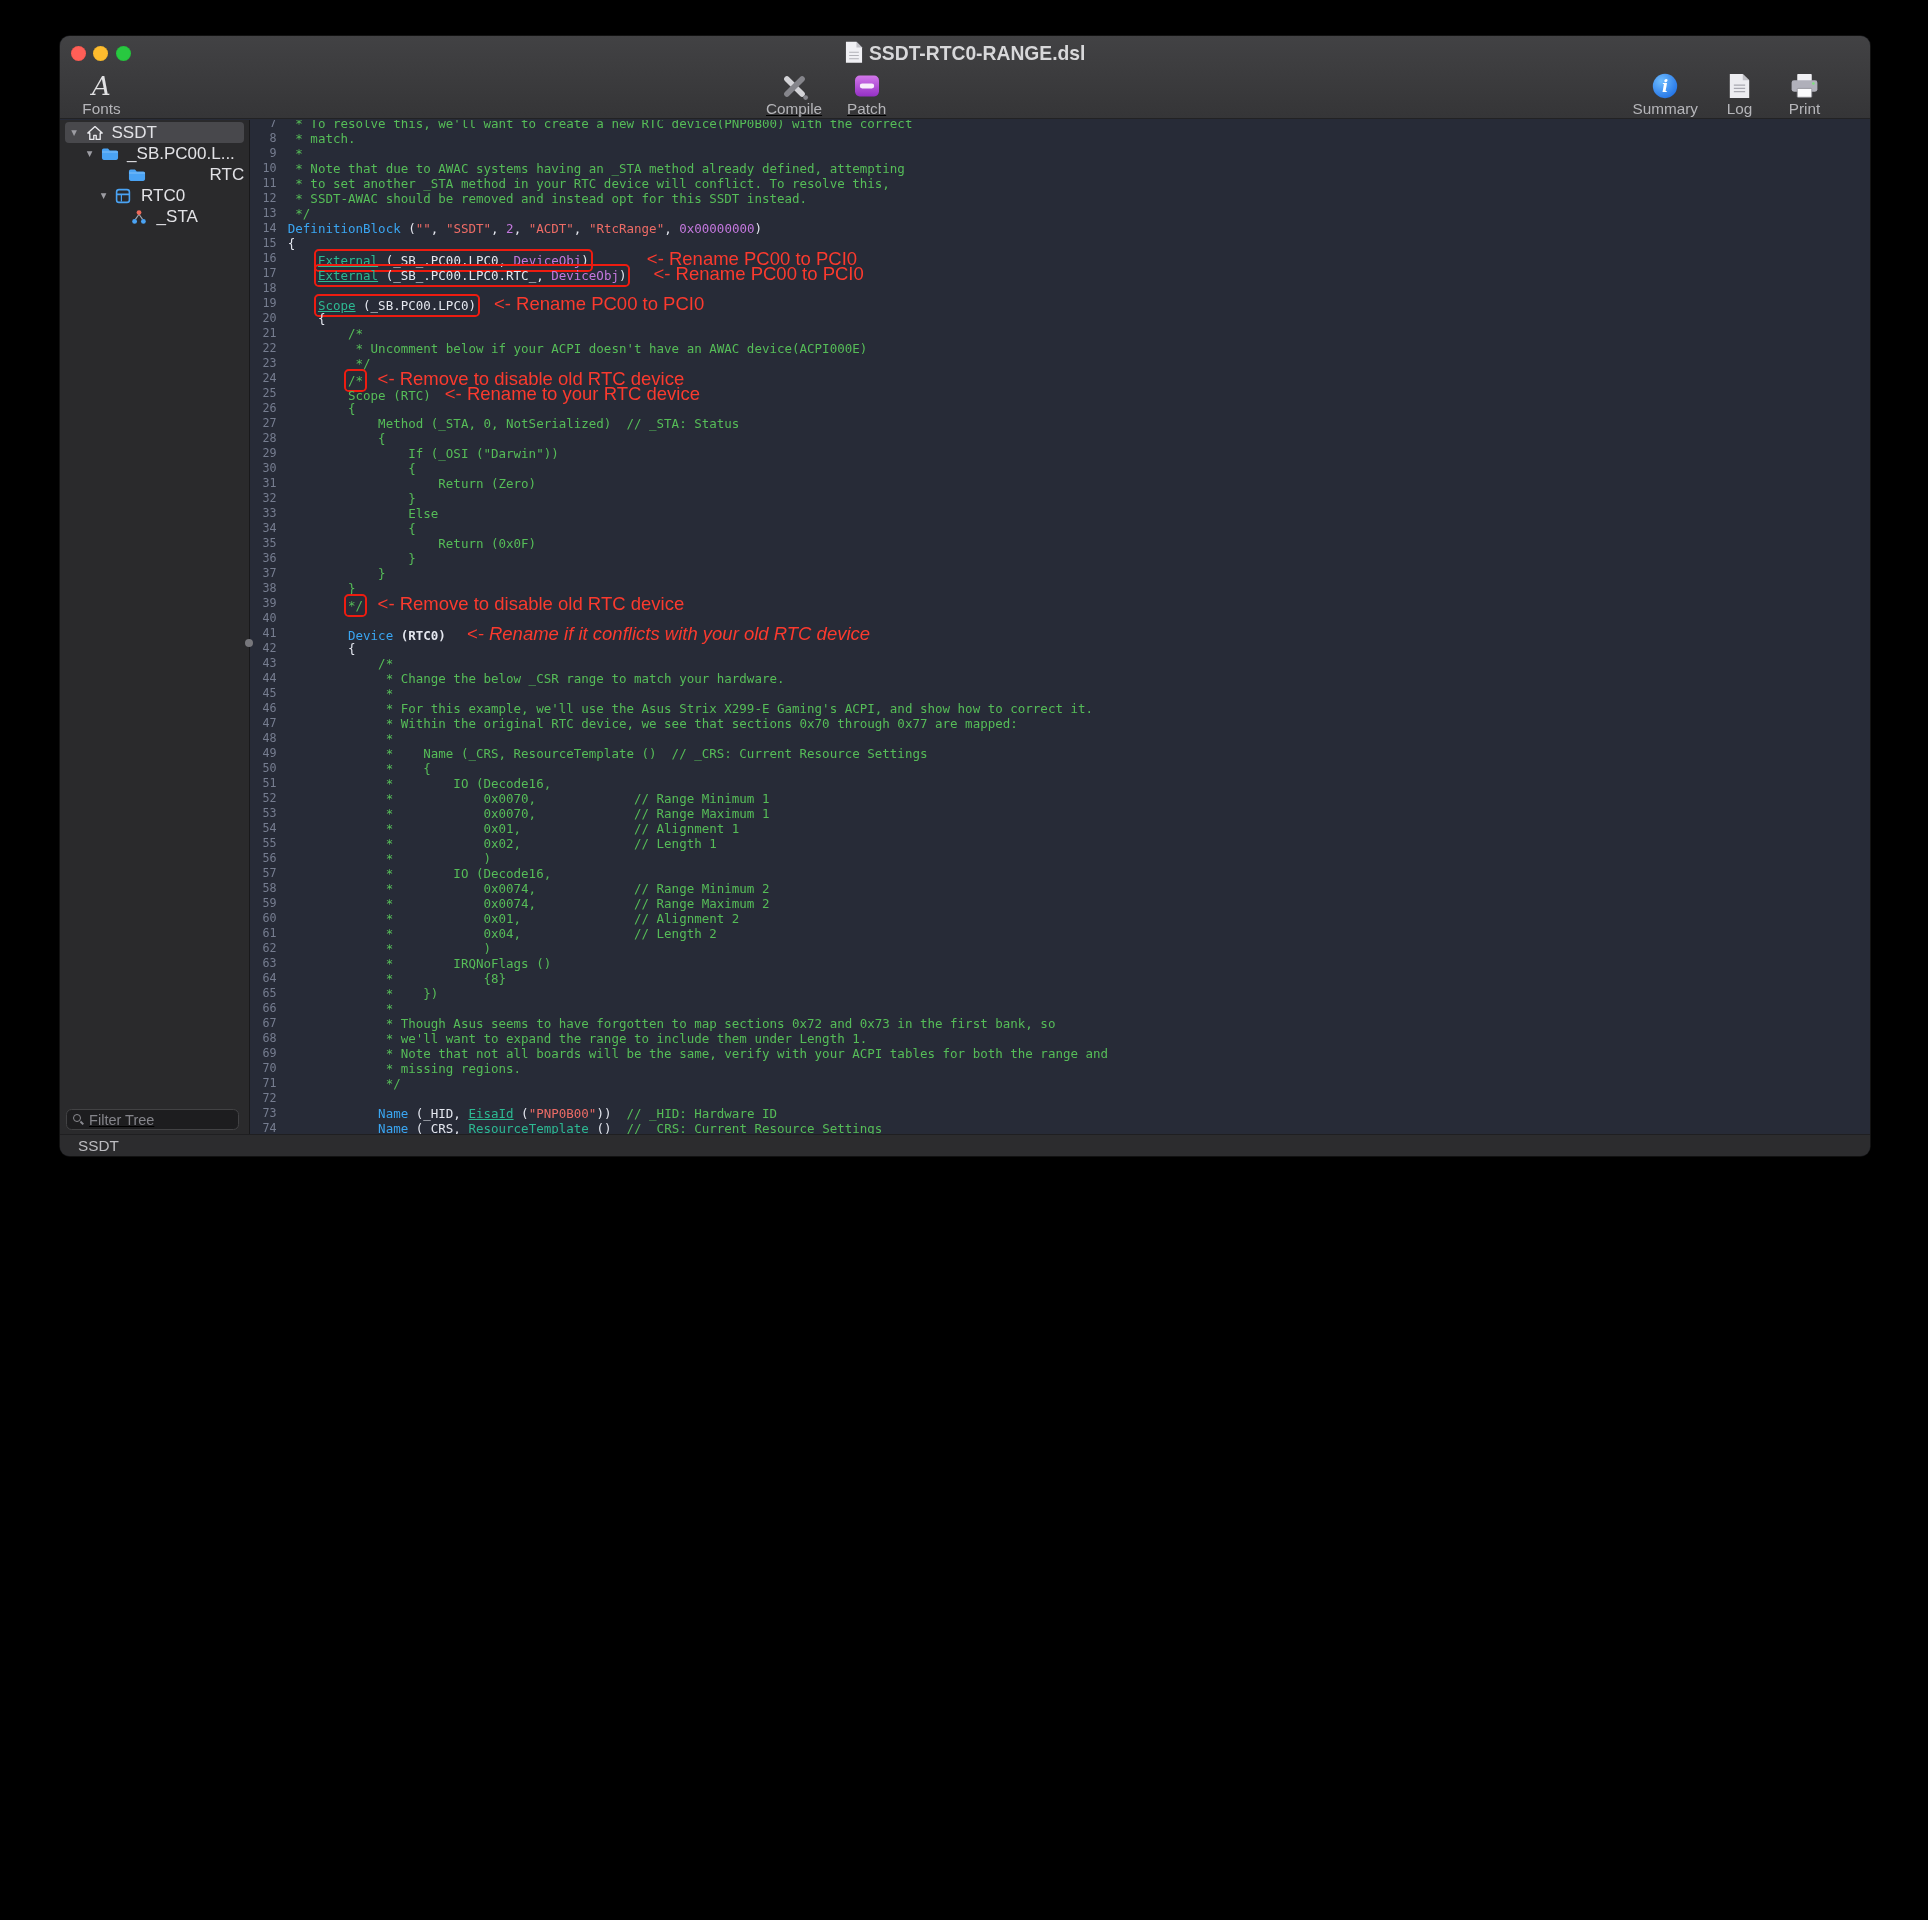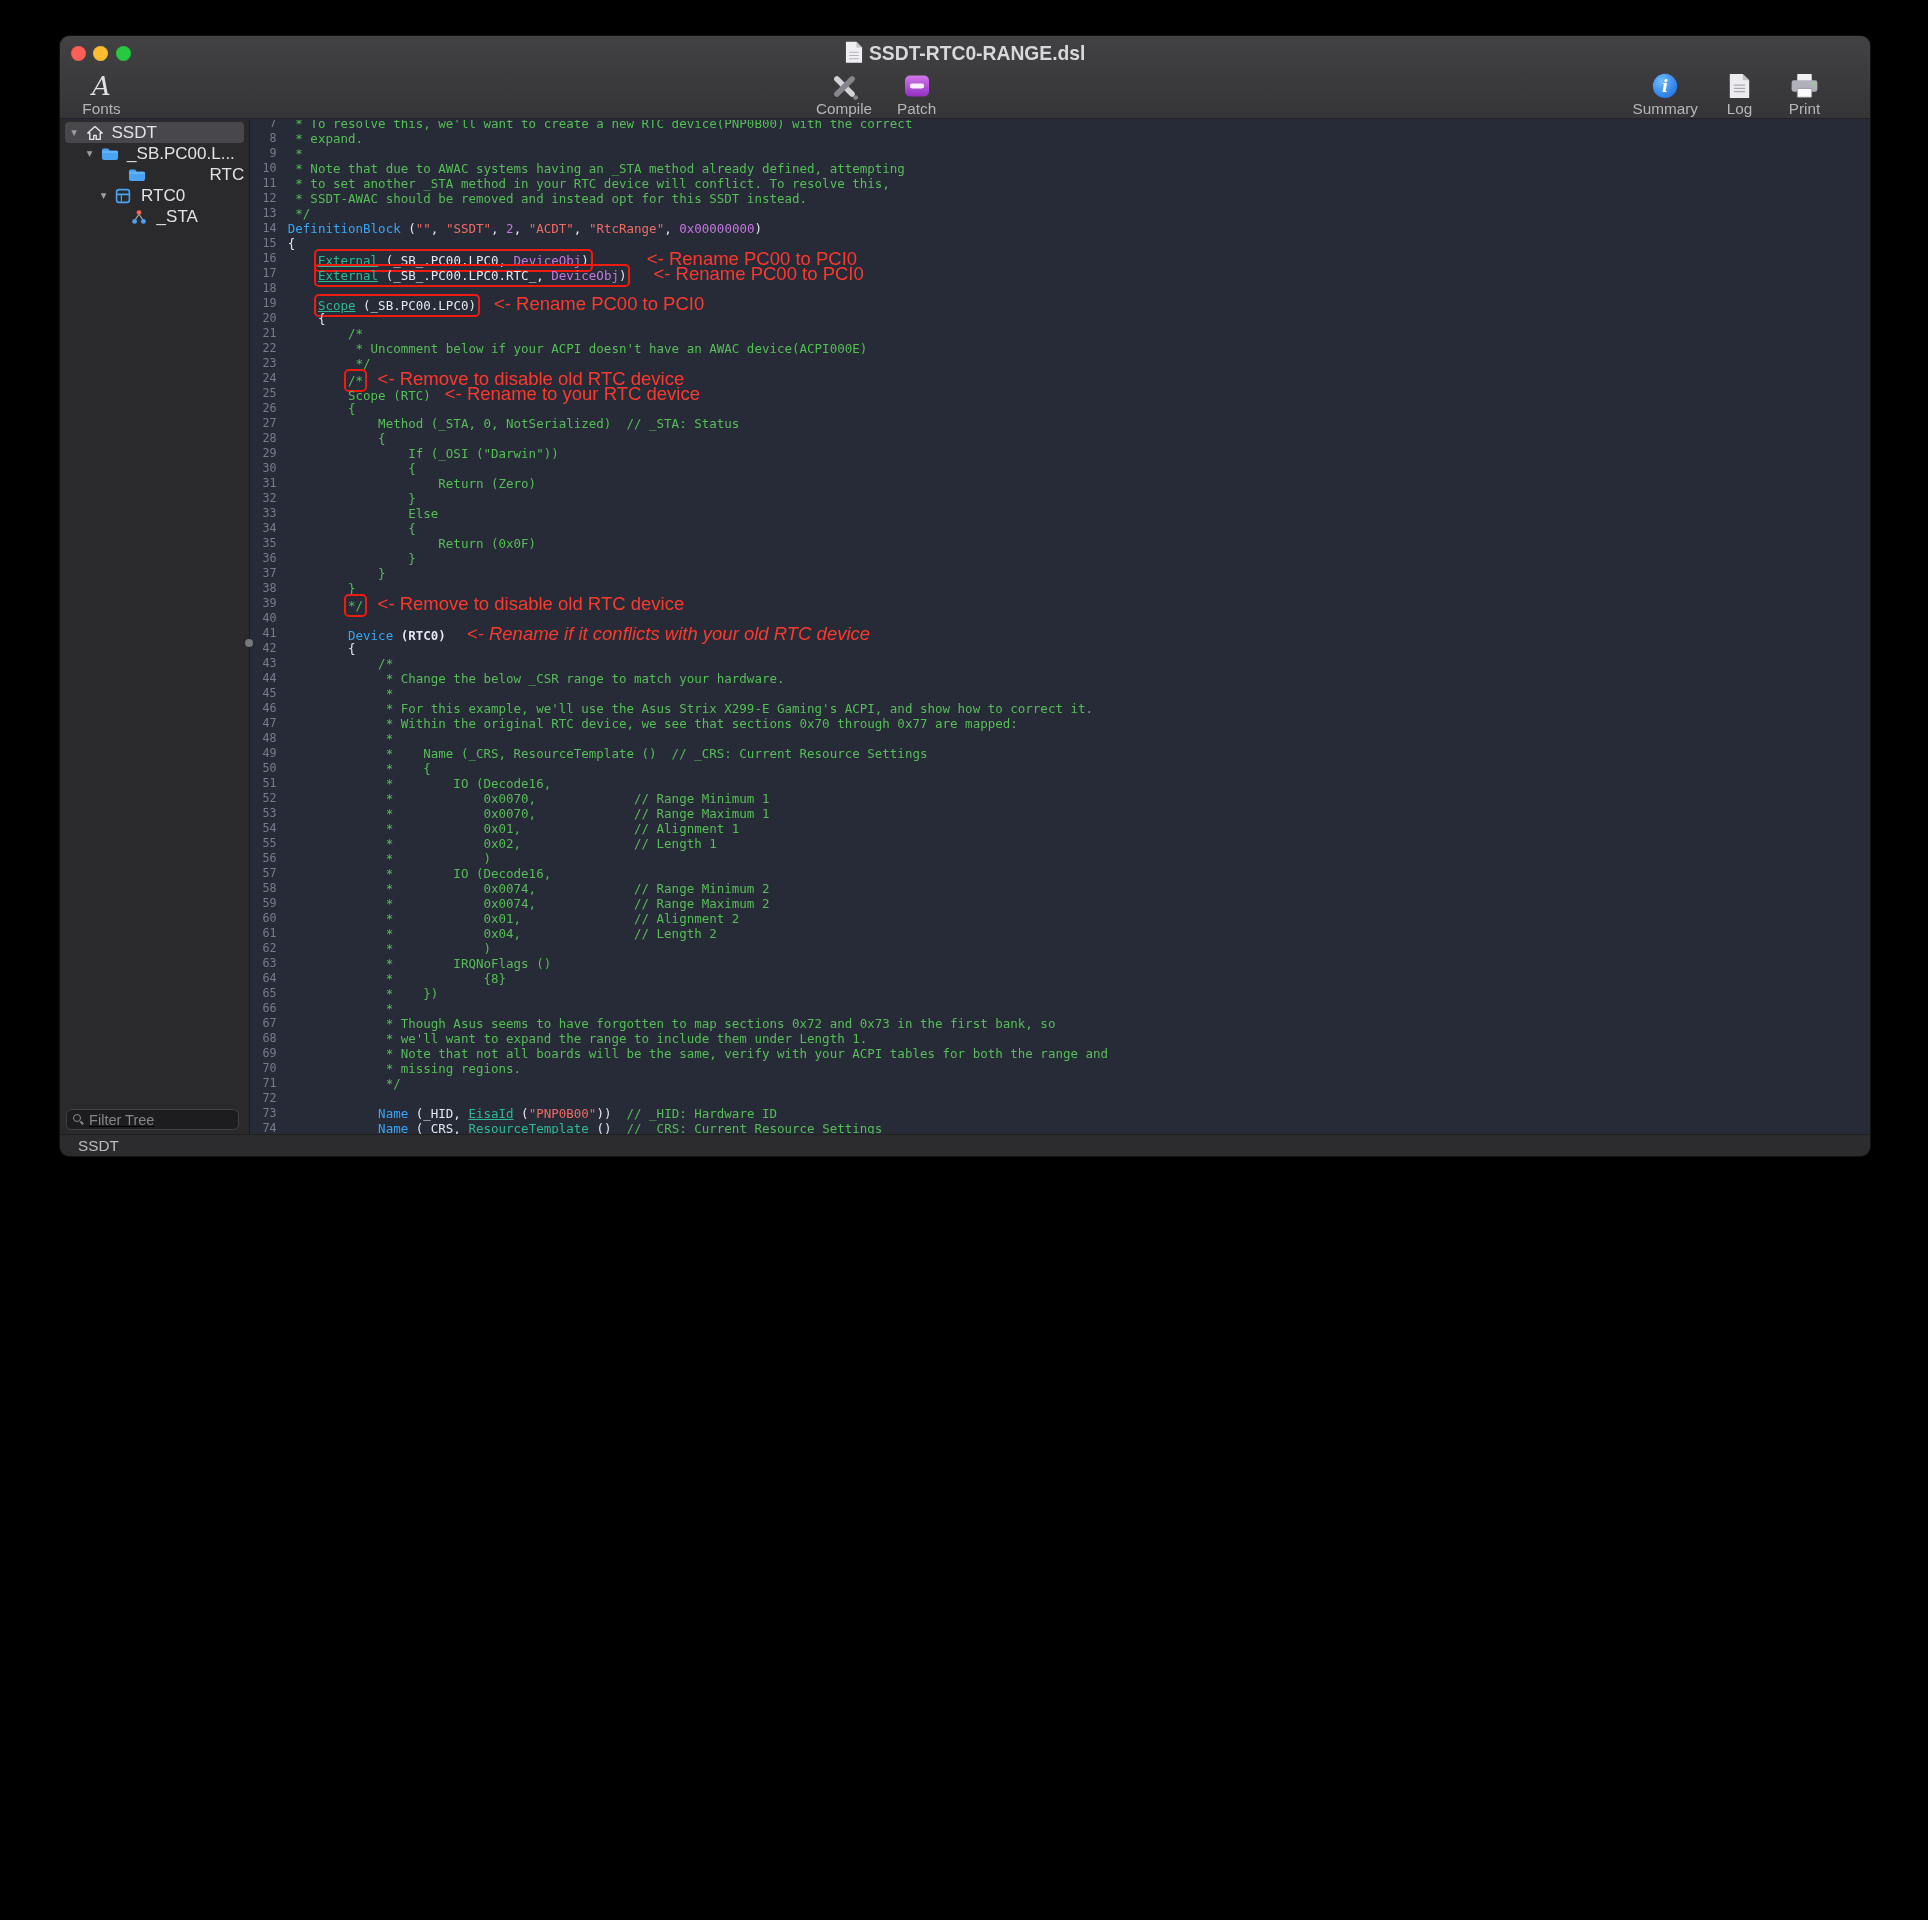--- a/index.html
+++ b/index.html
@@ -18,21 +18,21 @@
   .light { width:15.3px; height:15.3px; border-radius:50%; display:inline-block; }
   .light.red    { background:#ff5f57; box-shadow:inset 0 0 0.8px #c9443d; }
   .light.yellow { background:#febc2e; box-shadow:inset 0 0 0.8px #c09626; }
   .light.green  { background:#28c840; box-shadow:inset 0 0 0.8px #1d9a30; }
   .title-wrap { display:flex; align-items:center; gap:6.4px; }
   .title { font-size:19.3px; font-weight:bold; color:#d8d8da; }
 
   .toolbar { position:relative; height:48px; }
   .tb-group { position:absolute; top:1.6px; display:flex; gap:21px; }
   .tb-left   { left:18px; }
-  .tb-center { left:756px; }
+  .tb-center { left:706px;text-decoration:underline; }
   .tb-right  { right:42px; gap:18px; }
   .tb-item { display:flex; flex-direction:column; align-items:center; min-width:47px; cursor:default; }
   .tb-icon { height:27px; display:flex; align-items:center; justify-content:center; }
   .tb-label { font-size:15.3px; color:#b5b5b9; margin-top:0.8px; }
   .fonts-a { font-family:"DejaVu Serif", serif; font-style:italic; font-size:26px; color:#e2e2e4; line-height:26px; }
 
   
   .content { position:absolute; left:0; top:84px; right:0; bottom:22px; display:flex; }
 
   .sidebar { position:relative; width:189px; background:#2a2a2c; flex-shrink:0; }
@@ -253,21 +253,21 @@
       </div>
     </div>
 
     <div class="divider">
       <span class="splitter-dot"></span>
     </div>
 
     <div class="editor">
       <div id="lines">
           <div class="line"><span class="ln">7</span><span class="codetxt"><span class="t-c"> * To resolve this, we'll want to create a new RTC device(PNP0B00) with the correct</span></span></div>
-          <div class="line"><span class="ln">8</span><span class="codetxt"><span class="t-c"> * expand.</span></span></div>
+          <div class="line"><span class="ln">8</span><span class="codetxt"><span class="t-c"> * match.</span></span></div>
           <div class="line"><span class="ln">9</span><span class="codetxt"><span class="t-c"> *</span></span></div>
           <div class="line"><span class="ln">10</span><span class="codetxt"><span class="t-c"> * Note that due to AWAC systems having an _STA method already defined, attempting</span></span></div>
           <div class="line"><span class="ln">11</span><span class="codetxt"><span class="t-c"> * to set another _STA method in your RTC device will conflict. To resolve this,</span></span></div>
           <div class="line"><span class="ln">12</span><span class="codetxt"><span class="t-c"> * SSDT-AWAC should be removed and instead opt for this SSDT instead.</span></span></div>
           <div class="line"><span class="ln">13</span><span class="codetxt"><span class="t-c"> */</span></span></div>
           <div class="line"><span class="ln">14</span><span class="codetxt"><span class="t-kw">DefinitionBlock</span><span class="t-pl"> (</span><span class="t-str">""</span><span class="t-pl">, </span><span class="t-str">"SSDT"</span><span class="t-pl">, </span><span class="t-num">2</span><span class="t-pl">, </span><span class="t-str">"ACDT"</span><span class="t-pl">, </span><span class="t-str">"RtcRange"</span><span class="t-pl">, </span><span class="t-num">0x00000000</span><span class="t-pl">)</span></span></div>
           <div class="line"><span class="ln">15</span><span class="codetxt"><span class="t-pl">{</span></span></div>
           <div class="line"><span class="ln">16</span><span class="codetxt"><span class="t-pl">    </span><span class="abox"><span class="t-kw2">External</span><span class="t-pl"> (_SB_.PC00.LPC0, </span><span class="t-num">DeviceObj</span><span class="t-pl">)</span></span><span class="note" style="margin-left: 58px;">&lt;- Rename PC00 to PCI0</span></span></div>
           <div class="line"><span class="ln">17</span><span class="codetxt"><span class="t-pl">    </span><span class="abox"><span class="t-kw2">External</span><span class="t-pl"> (_SB_.PC00.LPC0.RTC_, </span><span class="t-num">DeviceObj</span><span class="t-pl">)</span></span><span class="note" style="margin-left: 27px;">&lt;- Rename PC00 to PCI0</span></span></div>
           <div class="line"><span class="ln">18</span><span class="codetxt"></span></div>

